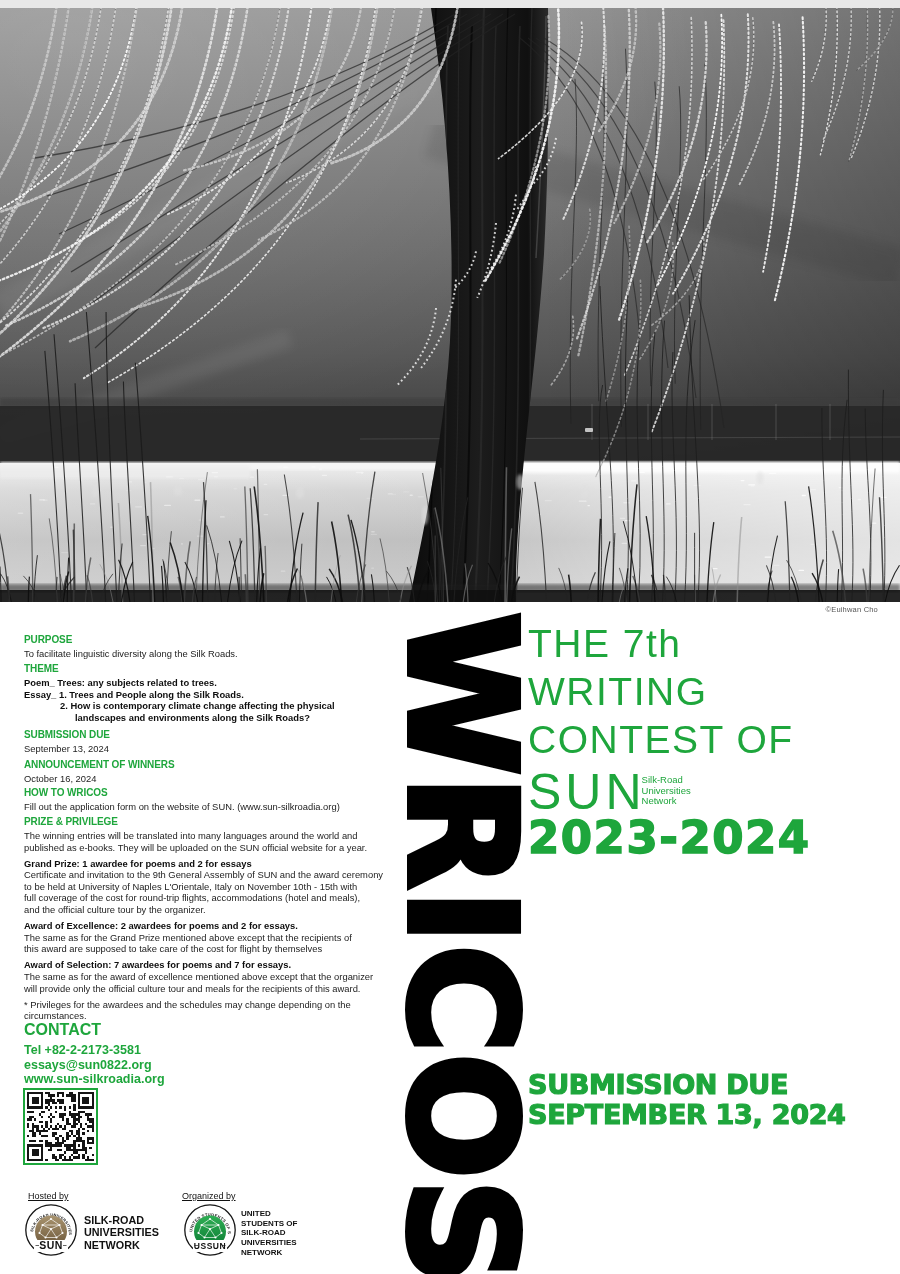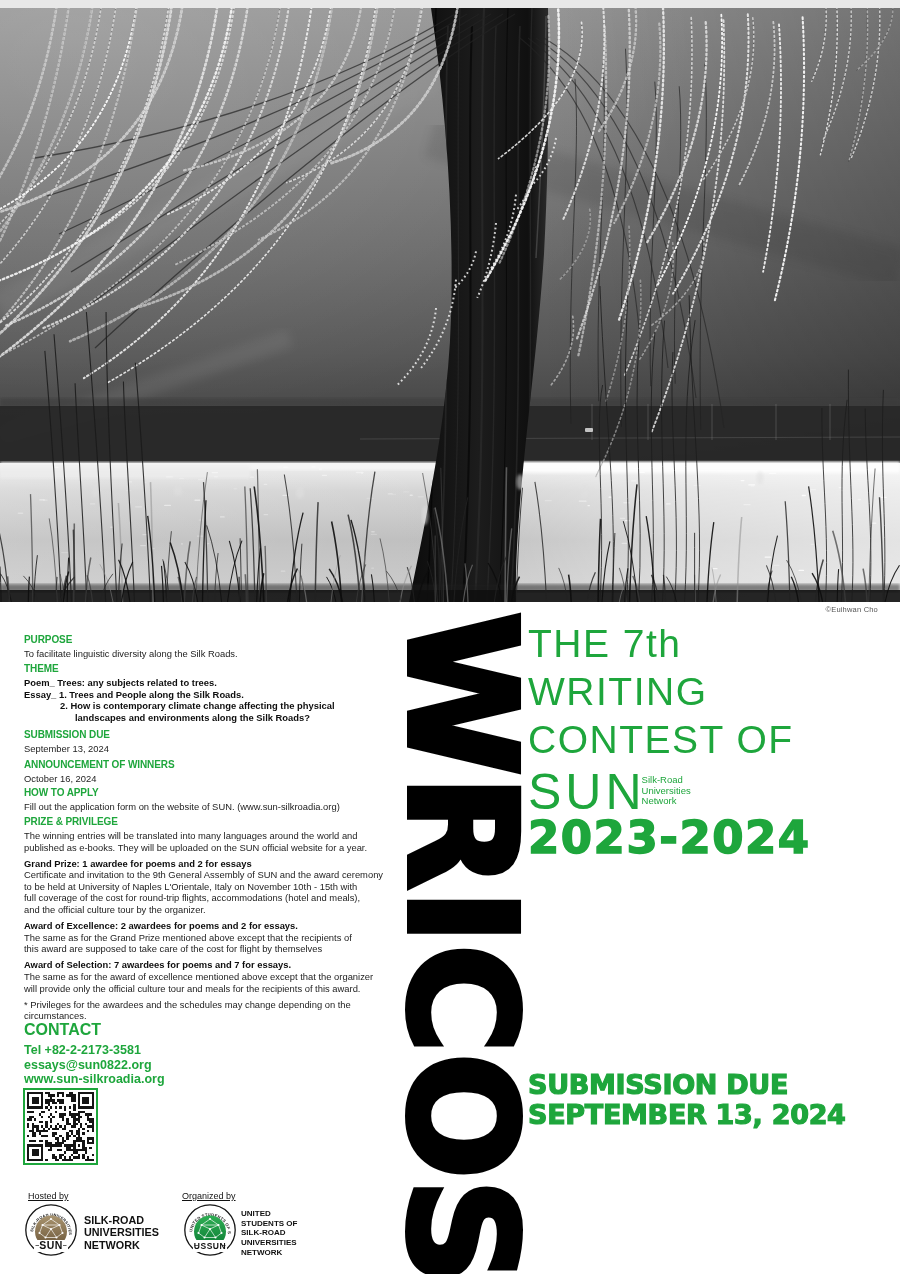--- a/index.html
+++ b/index.html
@@ -557,21 +557,21 @@
       </section>
       <section class="sec" style="top: 721px;">
         <h3>SUBMISSION DUE</h3>
         <div class="ln">September 13, 2024</div>
       </section>
       <section class="sec" style="top: 751px;">
         <h3>ANNOUNCEMENT OF WINNERS</h3>
         <div class="ln">October 16, 2024</div>
       </section>
       <section class="sec" style="top: 779px;">
-        <h3>HOW TO APPLY</h3>
+        <h3>HOW TO WRICOS</h3>
         <div class="ln">Fill out the application form on the website of SUN. (www.sun-silkroadia.org)</div>
       </section>
       <section class="sec" style="top: 808px;">
         <h3>PRIZE &amp; PRIVILEGE</h3>
         <div class="ln">The winning entries will be translated into many languages around the world and</div>
         <div class="ln">published as e-books. They will be uploaded on the SUN official website for a year.</div>
         <div class="ln b gap">Grand Prize: 1 awardee for poems and 2 for essays</div>
         <div class="ln">Certificate and invitation to the 9th General Assembly of SUN and the award ceremony</div>
         <div class="ln">to be held at University of Naples L'Orientale, Italy on November 10th - 15th with</div>
         <div class="ln">full coverage of the cost for round-trip flights, accommodations (hotel and meals),</div>

